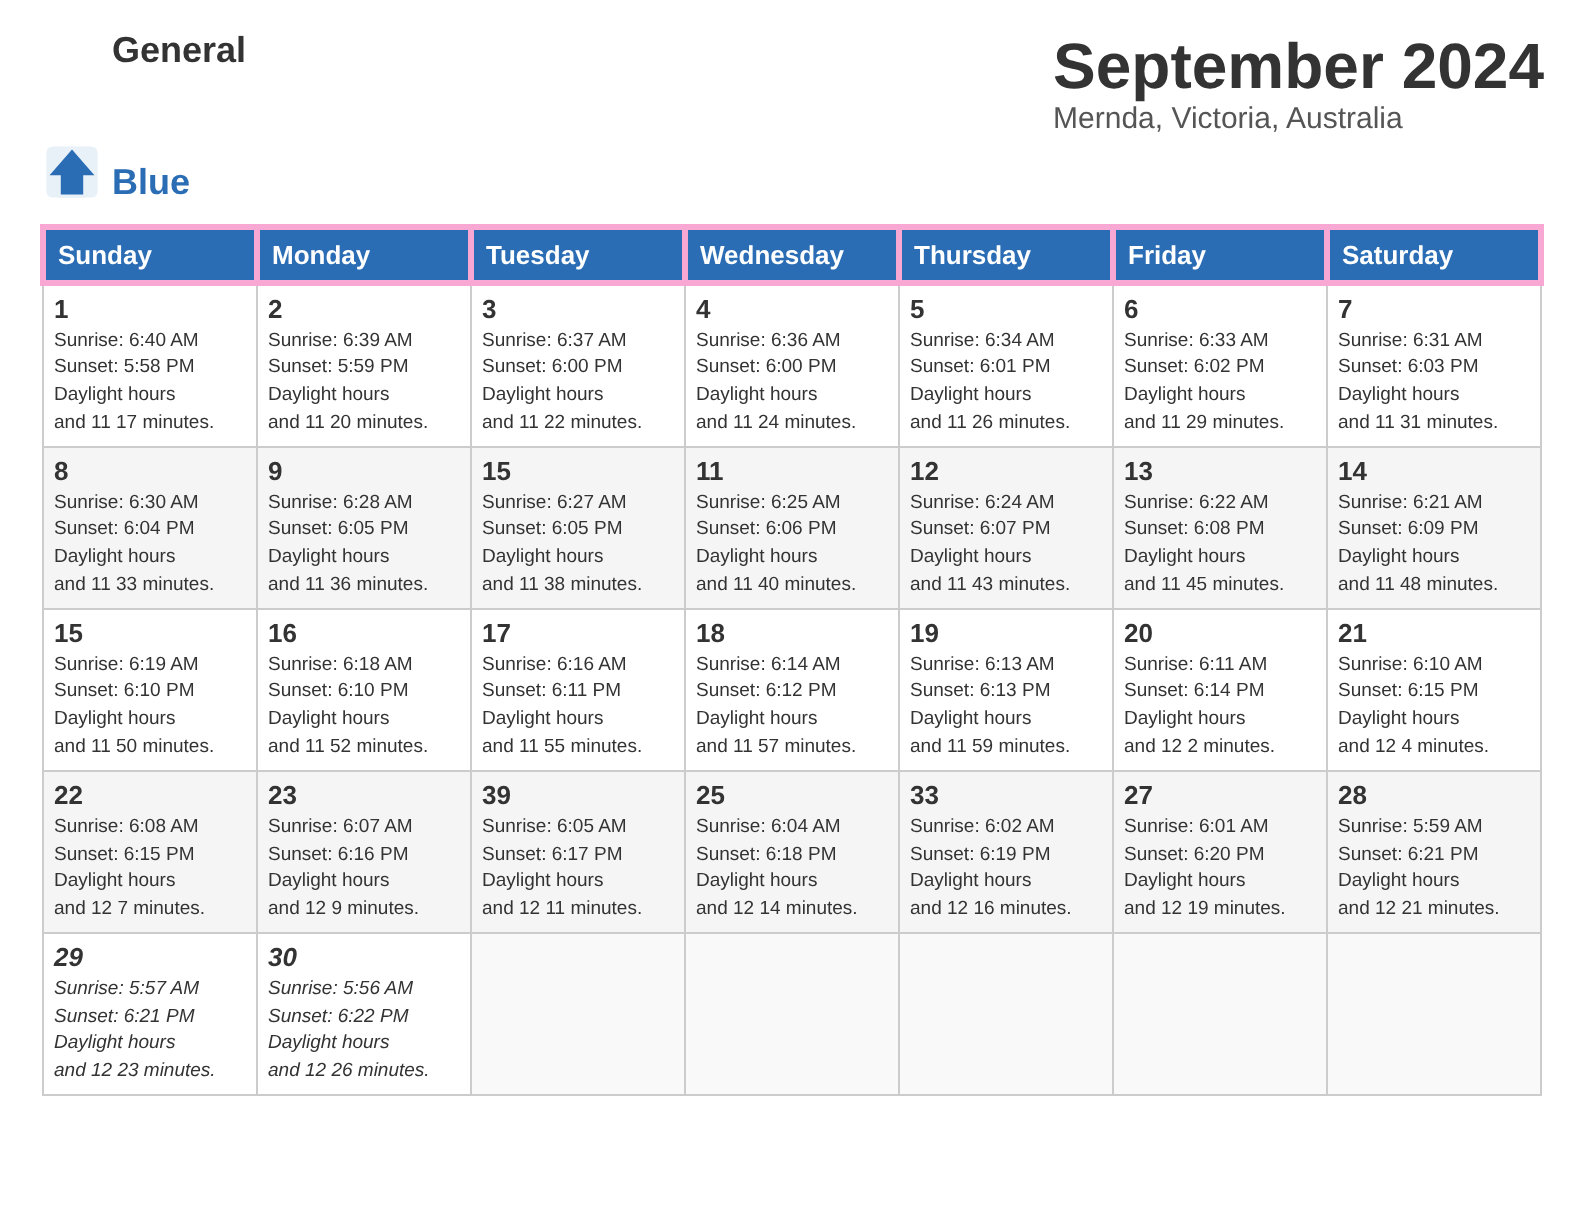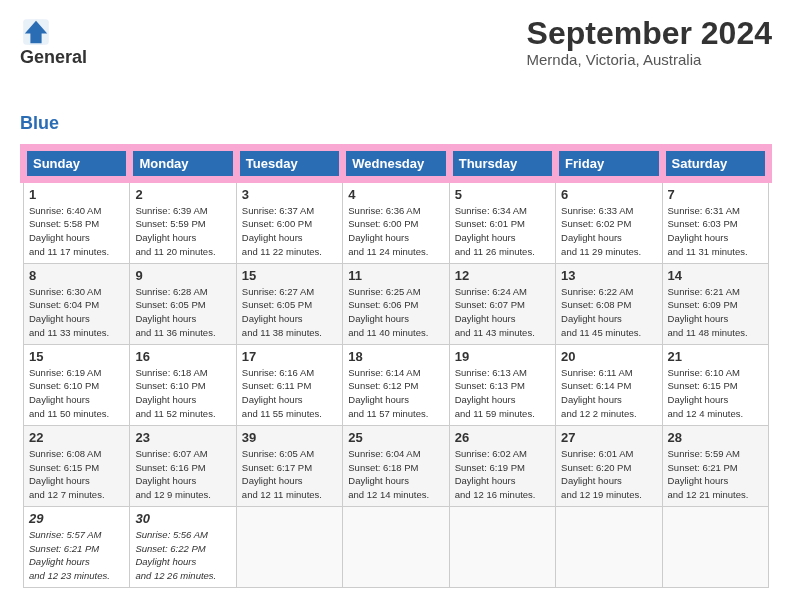--- a/index.html
+++ b/index.html
@@ -17,22 +17,21 @@
       padding: 16px 20px 10px 20px;
     }
     .header {
       display: flex;
       justify-content: space-between;
       align-items: flex-start;
       margin-bottom: 10px;
     }
     .logo {
       display: flex;
-      align-items: flex-start;
-      flex-direction: column;
+      align-items: flex-end;
     }
     .logo-text {
       display: flex;
       flex-direction: column;
       line-height: 1.1;
     }
     .logo-general {
       font-size: 18px;
       font-weight: bold;
       color: #333;
@@ -66,21 +65,21 @@
       border-collapse: collapse;
       table-layout: fixed;
     }
     .calendar th {
       background: #2a6db5;
       color: #fff;
       font-size: 13px;
       font-weight: bold;
       padding: 5px 6px;
       text-align: left;
-      border: 7px solid #f9a8d4;
+      border: 3px solid #f9a8d4;
     }
     .calendar td {
       border: 1px solid #ccc;
       vertical-align: top;
       padding: 4px 5px;
       font-size: 9.5px;
       color: #333;
       height: 80px;
       background: #fff;
     }
@@ -373,21 +372,21 @@
           <td>
         <span class="day-number">25</span>
         <div class="day-info">
           Sunrise: 6:04 AM<br>
           Sunset: 6:18 PM<br>
           Daylight hours<br>
           and 12 14 minutes.
         </div>
       </td>
           <td>
-        <span class="day-number">26</span>
+        <span class="day-number">33</span>
         <div class="day-info">
           Sunrise: 6:02 AM<br>
           Sunset: 6:19 PM<br>
           Daylight hours<br>
           and 12 16 minutes.
         </div>
       </td>
           <td>
         <span class="day-number">27</span>
         <div class="day-info">

